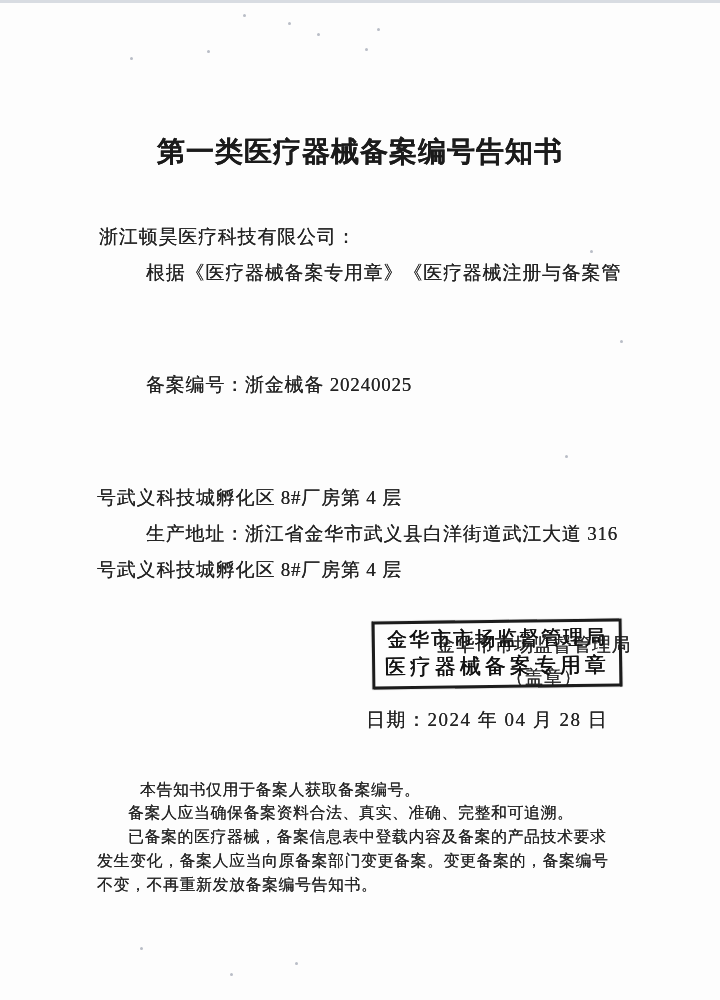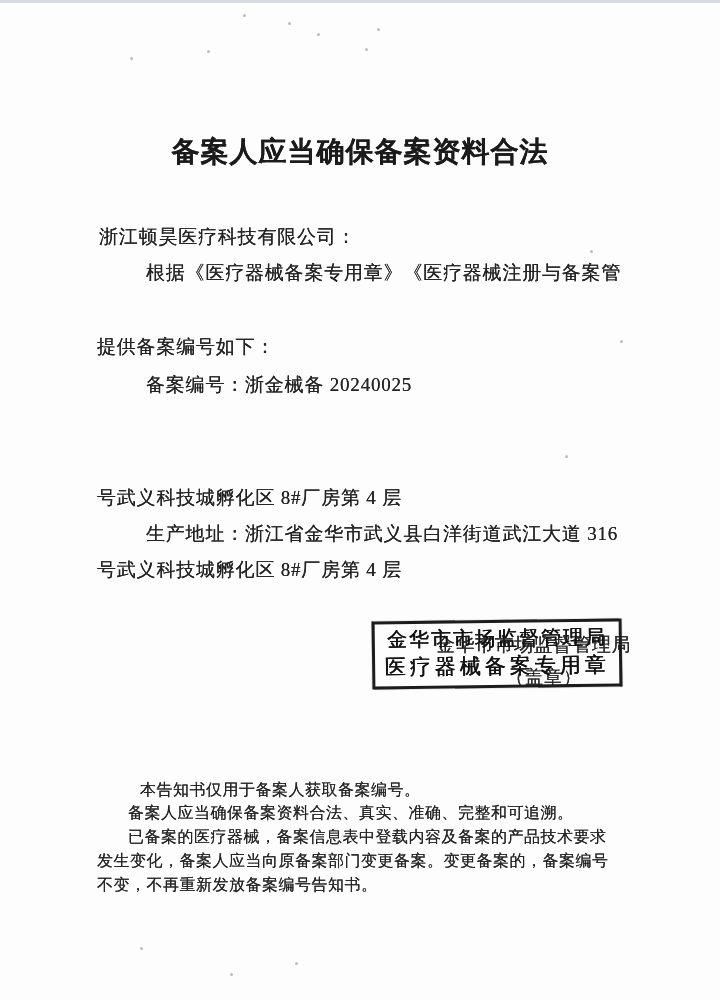--- a/index.html
+++ b/index.html
@@ -89,40 +89,40 @@
     background:#b9bdc6;
   }
 </style>
 </head>
 <body>
 
 <div class="page">
 
   <div class="top-strip"></div>
 
-  <h1 class="title">备案人应当确保备案资料合法</h1>
+  <h1 class="title">第一类医疗器械备案编号告知书</h1>
 
   <div class="line recipient">浙江顿昊医疗科技有限公司：</div>
 
   <div class="line l-intro0">根据《医疗器械备案专用章》《医疗器械注册与备案管</div>
-  <div class="line l-intro2">提供备案编号如下：</div>
 
   <div class="line l-d0">备案编号：浙金械备 20240025</div>
   <div class="line l-d3">号武义科技城孵化区 8#厂房第 4 层</div>
   <div class="line l-d4">生产地址：浙江省金华市武义县白洋街道武江大道 316</div>
   <div class="line l-d5">号武义科技城孵化区 8#厂房第 4 层</div>
 
   <div class="printed-authority">金华市市场监督管理局</div>
   <div class="printed-hint">（盖章）</div>
 
   <div class="stamp-box">
     <div class="stamp-line stamp-l1">金华市市场监督管理局</div>
     <div class="stamp-line stamp-l2">医疗器械备案专用章</div>
   </div>
 
+  <div class="date-line">日期：2024 年 04 月 28 日</div>
 
   <div class="note n0">本告知书仅用于备案人获取备案编号。</div>
   <div class="note n1">备案人应当确保备案资料合法、真实、准确、完整和可追溯。</div>
   <div class="note n3">发生变化，备案人应当向原备案部门变更备案。变更备案的，备案编号</div>
   <div class="note n2">已备案的医疗器械，备案信息表中登载内容及备案的产品技术要求</div>
   <div class="note n4">不变，不再重新发放备案编号告知书。</div>
 
   <i class="speck" style="left:243px;top:14px;"></i>
   <i class="speck" style="left:288px;top:22px;"></i>
   <i class="speck" style="left:317px;top:33px;"></i>

